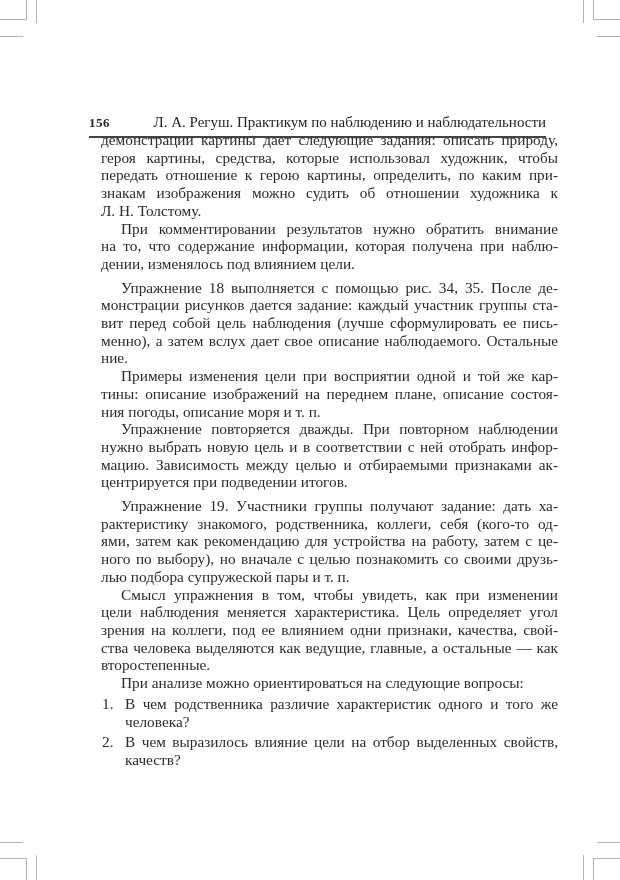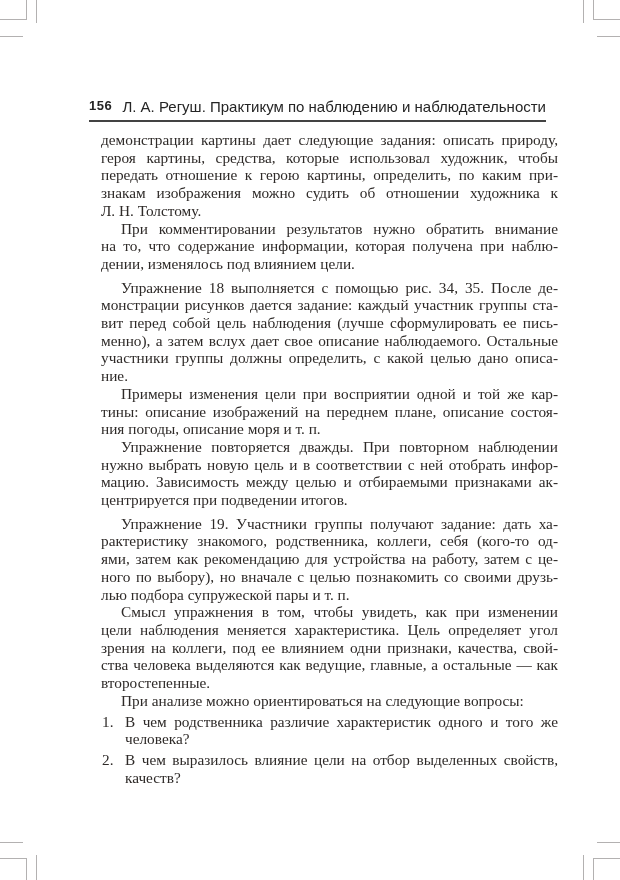--- a/index.html
+++ b/index.html
@@ -30,25 +30,25 @@
   .bl-v2 { left:36px; top:855px; width:1px;  height:25px; }
   .bl-h2 { left:0;   top:842px; width:23px; height:1px; }
   .br-h1 { left:594px; top:858px; width:26px; height:1px; }
   .br-v1 { left:593px; top:858px; width:1px;  height:22px; }
   .br-v2 { left:583px; top:855px; width:1px;  height:25px; }
   .br-h2 { left:597px; top:842px; width:23px; height:1px; }
 
   
   .header {
     position: absolute;
-    top: 98px; left: 89px; width: 457px;
-    display: flex; justify-content: space-between; align-items: flex-start;
+    top: 114px; left: 89px; width: 457px;
+    display: flex; justify-content: space-between; align-items: center;
     border-bottom: 2px solid #434343;
     padding-bottom: 5px;
-    font-family: Liberation Sans, sans-serif;
+    font-family: Liberation Serif, serif;
     color: #252525;
   }
   .page-num { font-size: 13px; font-weight: 700; letter-spacing: 0.5px; }
   .run-title { font-size: 15px; font-weight: 400; }
 
   
   .textcol {
     position: absolute;
     top: 131px; left: 101px; width: 457px;
     font-size: 15.3px; line-height: 17.7px;
@@ -102,21 +102,20 @@
       <div class="block">
         <div class="line just ind">При комментировании результатов нужно обратить внимание</div>
         <div class="line just">на то, что содержание информации, которая получена при наблю-</div>
         <div class="line">дении, изменялось под влиянием цели.</div>
       </div>
       <div class="block spaced">
         <div class="line just ind"><span class="lead-b">Упражнение 18</span> выполняется с помощью рис. 34, 35. После де-</div>
         <div class="line just">монстрации рисунков дается задание: каждый участник группы ста-</div>
         <div class="line just">вит перед собой цель наблюдения (лучше сформулировать ее пись-</div>
         <div class="line just">менно), а затем вслух дает свое описание наблюдаемого. Остальные</div>
-        <div class="line just">участники группы должны определить, с какой целью дано описа-</div>
         <div class="line">ние.</div>
       </div>
       <div class="block">
         <div class="line just ind">Примеры изменения цели при восприятии одной и той же кар-</div>
         <div class="line just">тины: описание изображений на переднем плане, описание состоя-</div>
         <div class="line">ния погоды, описание моря и т. п.</div>
       </div>
       <div class="block">
         <div class="line just ind">Упражнение повторяется дважды. При повторном наблюдении</div>
         <div class="line just">нужно выбрать новую цель и в соответствии с ней отобрать инфор-</div>

